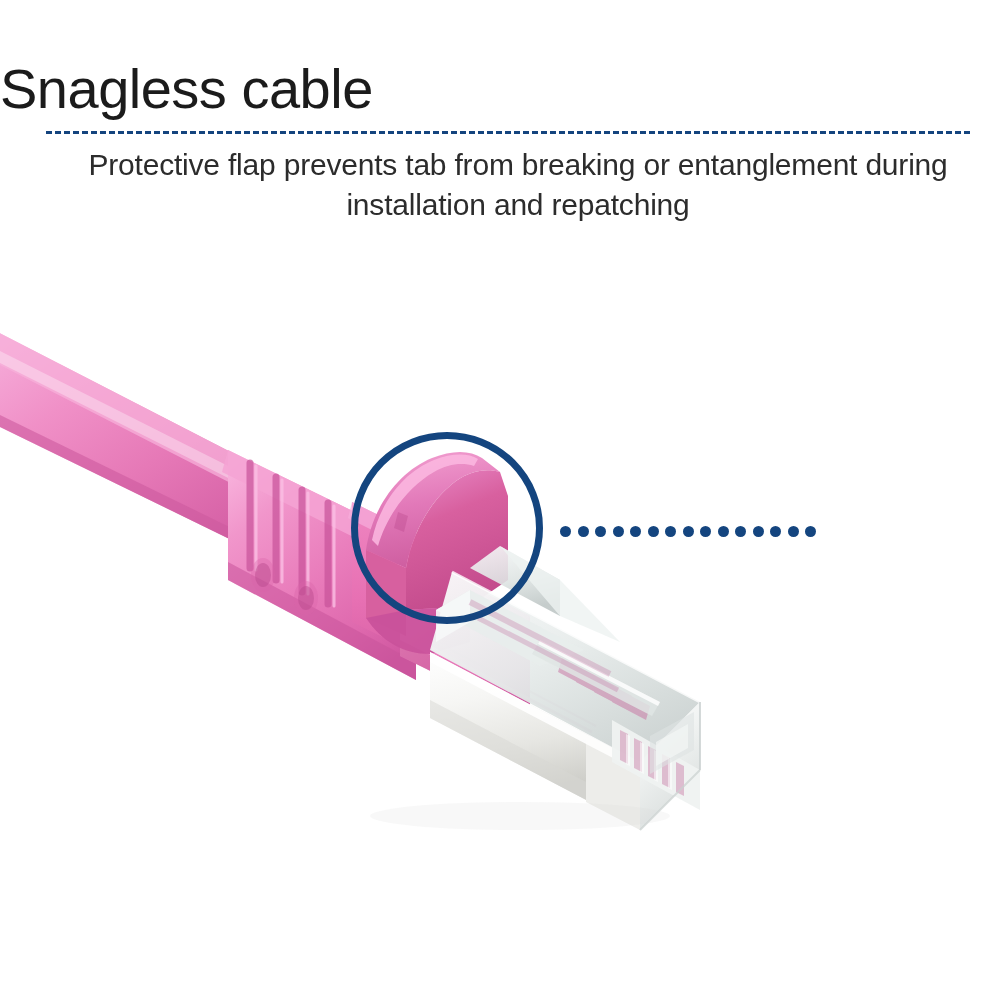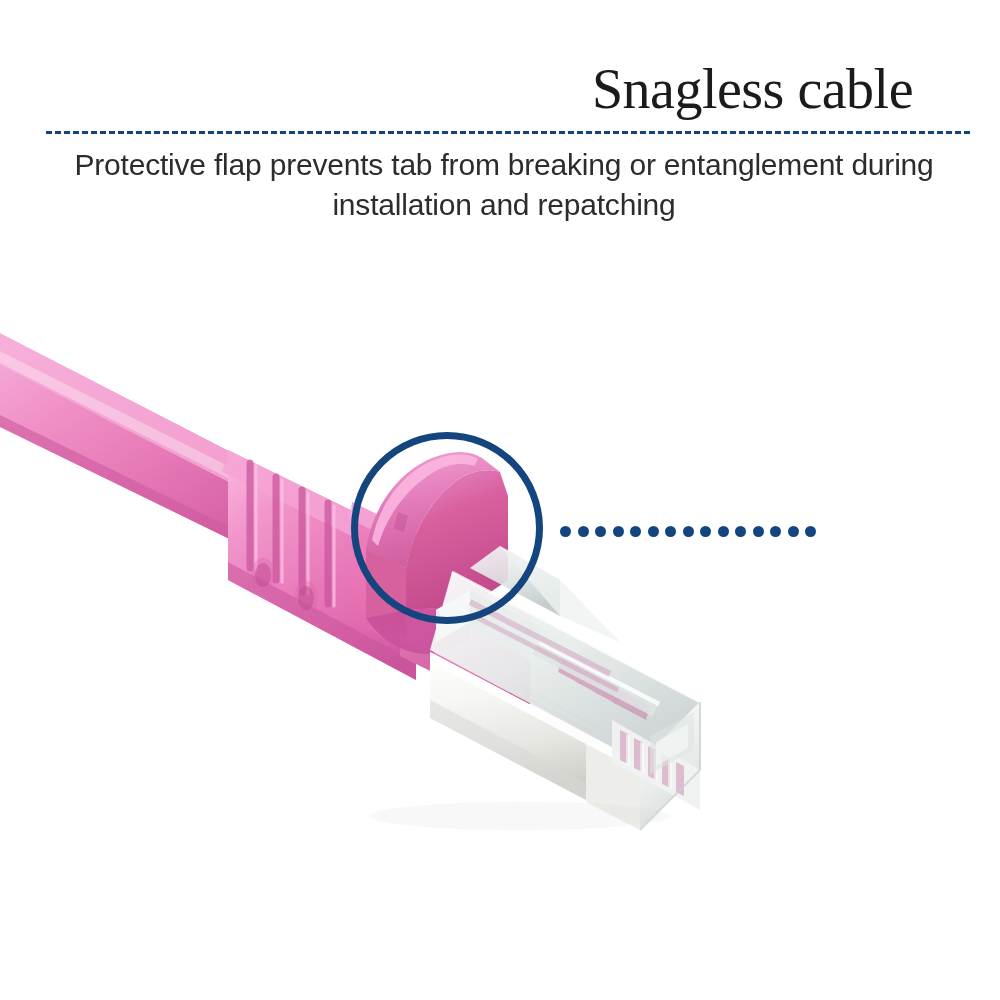--- a/index.html
+++ b/index.html
@@ -24,39 +24,39 @@
     left: 0;
     top: 0;
     width: 1000px;
     text-align: center;
   }
   .title {
     position: absolute;
     left: 0;
     top: 58px;
     width: 913px;
-    text-align: right;
+    text-align: left;
     font-size: 56px;
     line-height: 62px;
     font-weight: 400;
     color: #1b1b1b;
     letter-spacing: -0.5px;
-    font-family: Liberation Serif, serif;
+    font-family: Liberation Sans, sans-serif;
   }
   .divider {
     position: absolute;
     left: 46px;
     top: 131px;
     width: 924px;
     height: 0;
     border-top: 3px dashed #14447e;
   }
   .subtitle {
     position: absolute;
-    left: 44px;
+    left: 58px;
     top: 145px;
     width: 920px;
     text-align: center;
     font-size: 30px;
     line-height: 40px;
     font-weight: 400;
     color: #2c2c2c;
     letter-spacing: -0.2px;
   }
 

